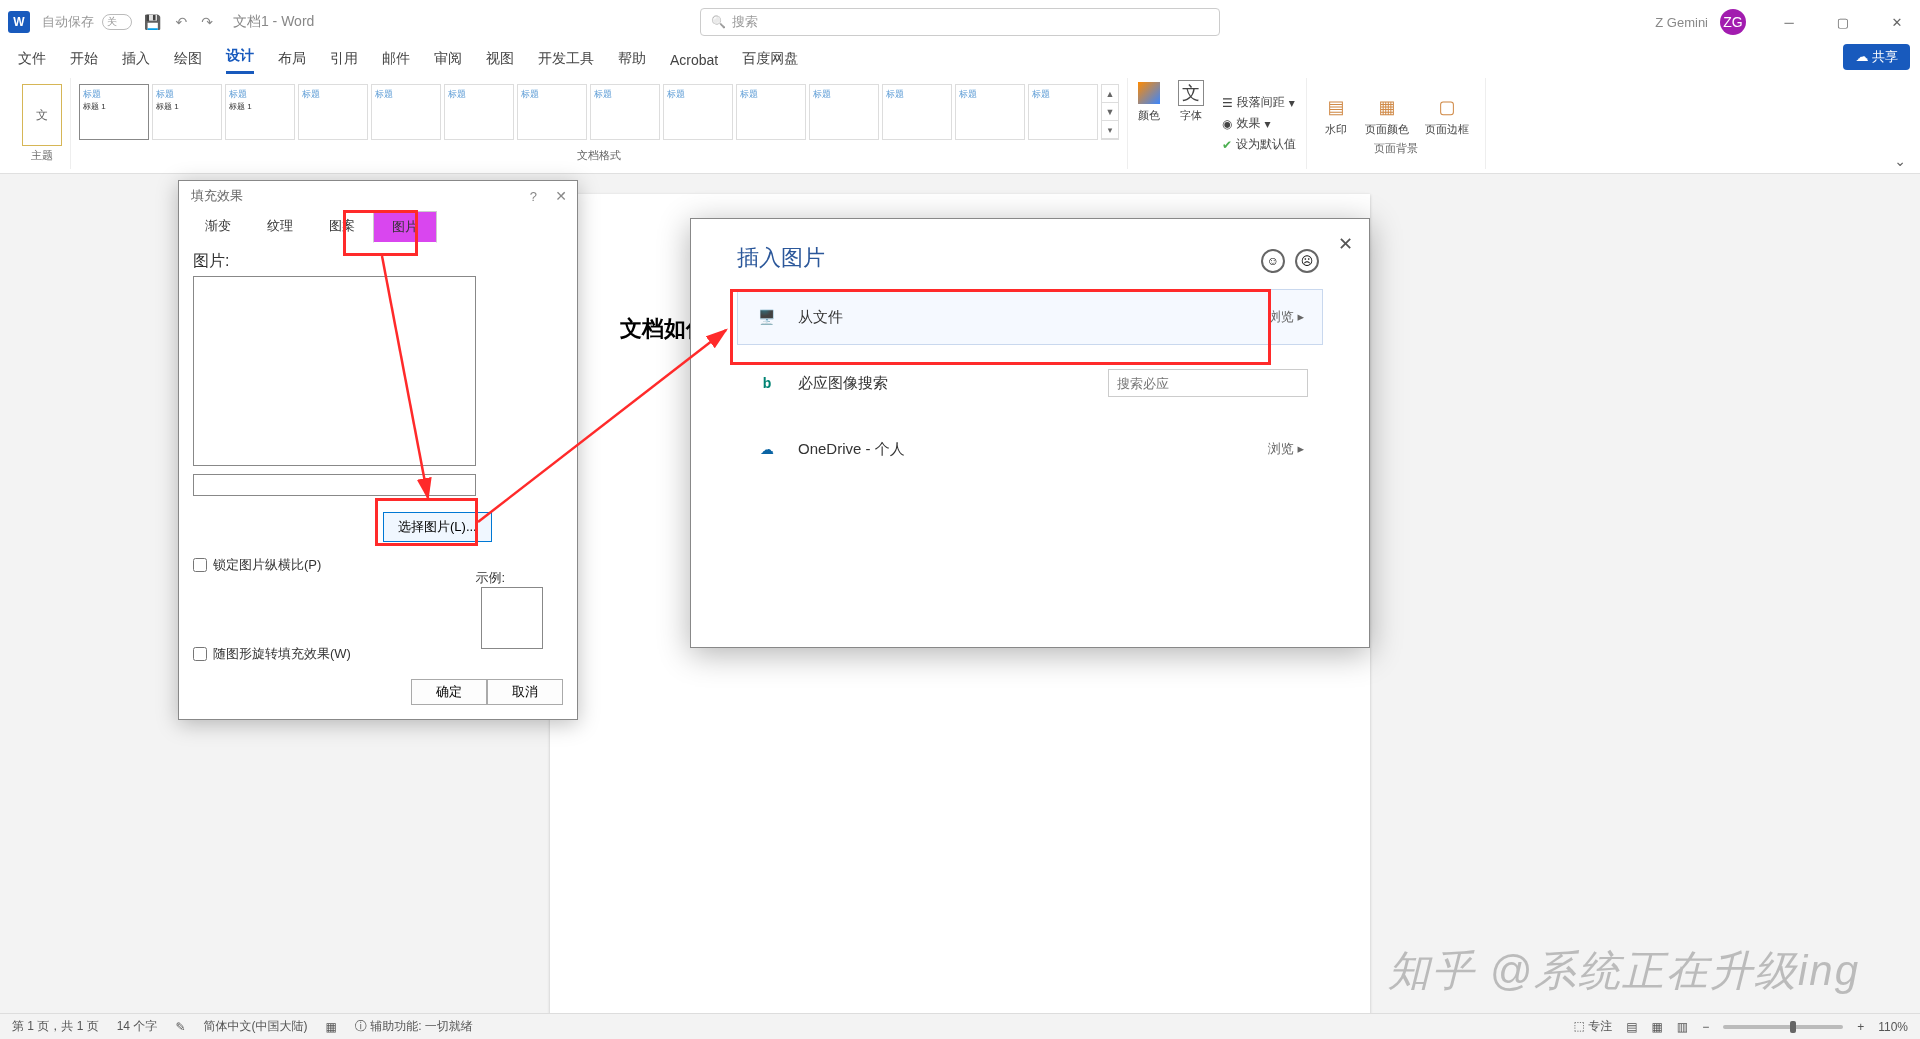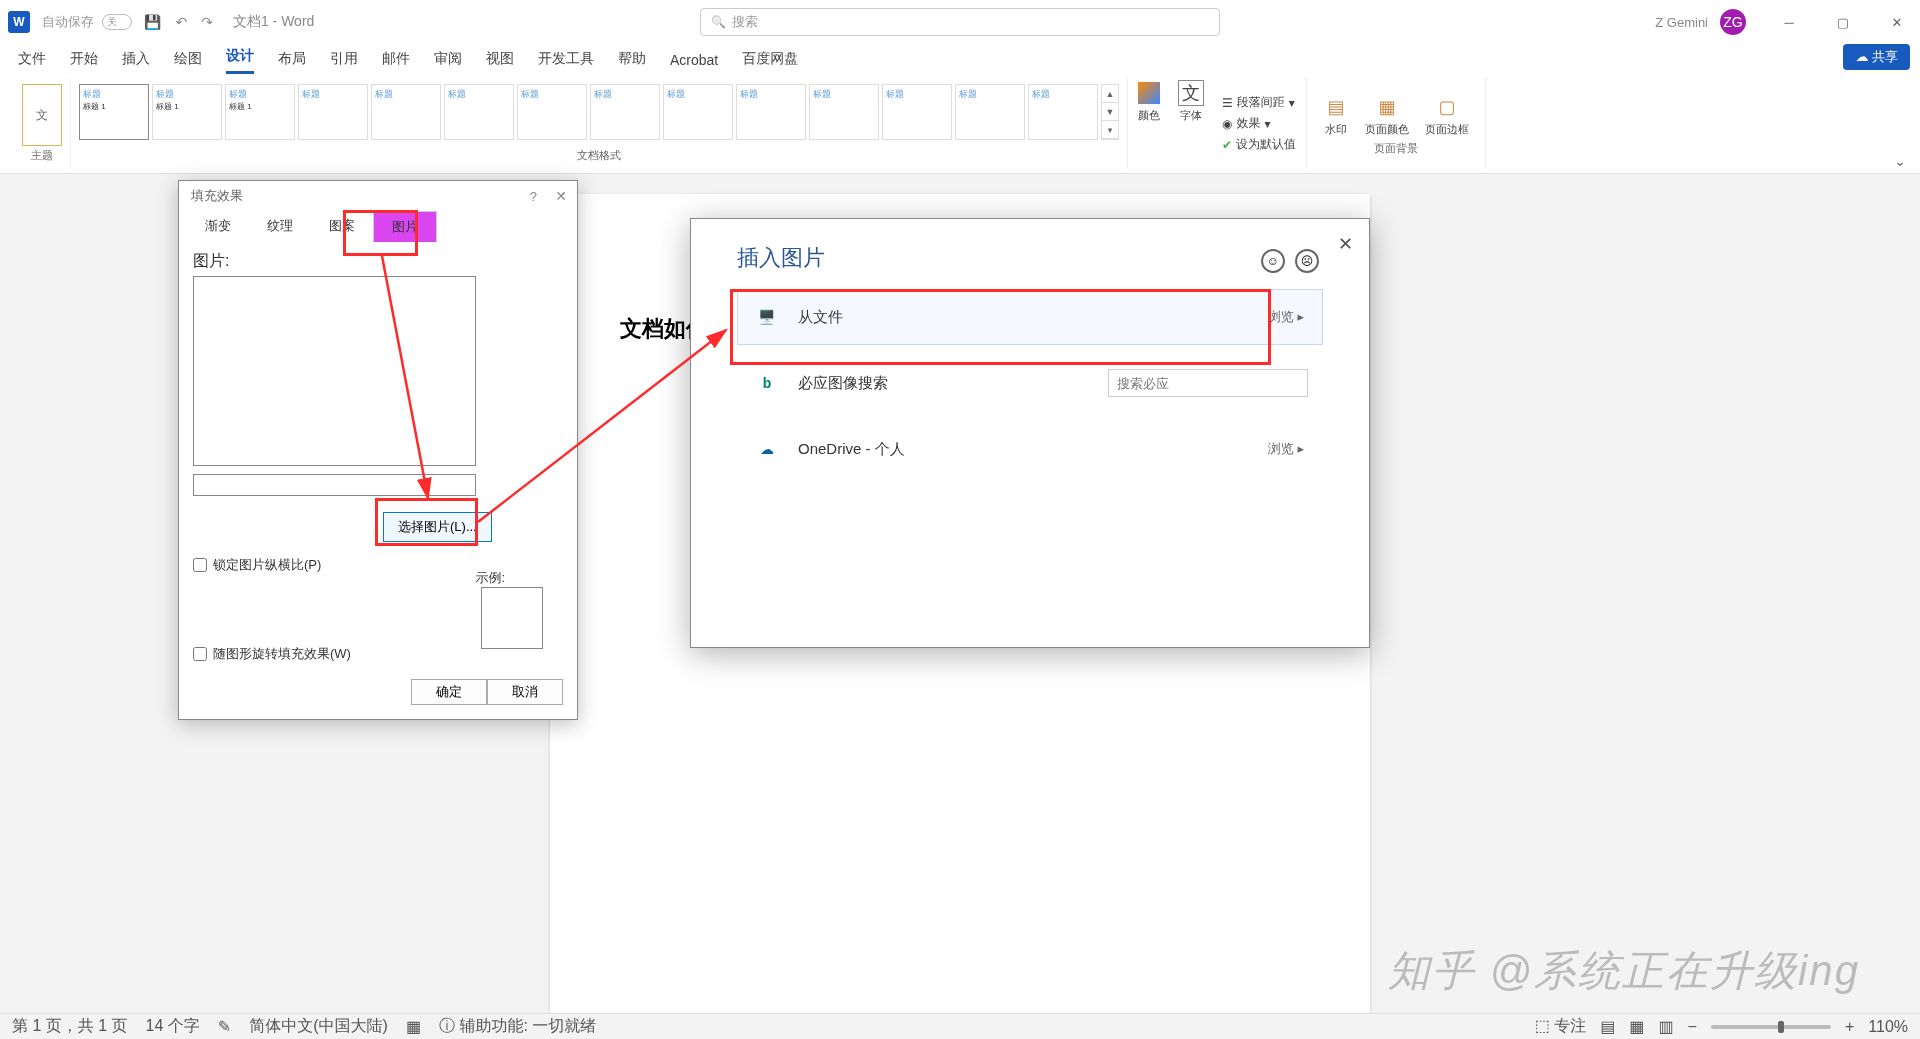--- a/index.html
+++ b/index.html
@@ -79,21 +79,21 @@
 .opt-icon{width:26px;height:26px;margin-right:18px;display:flex;align-items:center;justify-content:center;}
 .opt-label{font-size:15px;color:#333;}
 .opt-action{position:absolute;right:18px;font-size:13px;color:#666;padding-left:40px;}
 .search-input{position:absolute;right:14px;width:200px;height:28px;border:1px solid #ccc;padding:0 28px 0 8px;font-size:13px;color:#999;}
 
 
 .redbox{position:absolute;border:3px solid #ff2a2a;z-index:50;pointer-events:none;}
 svg.arrows{position:absolute;inset:0;z-index:49;pointer-events:none;}
 
 
-.statusbar{position:absolute;bottom:0;left:0;right:0;height:26px;background:#f3f3f3;border-top:1px solid #ddd;display:flex;align-items:center;padding:0 12px;font-size:16px;color:#555;gap:18px;}
+.statusbar{position:absolute;bottom:0;left:0;right:0;height:26px;background:#f3f3f3;border-top:1px solid #ddd;display:flex;align-items:center;padding:0 12px;font-size:12px;color:#555;gap:18px;}
 .statusbar .right{margin-left:auto;display:flex;align-items:center;gap:14px;}
 .zoom-slider{width:120px;height:4px;background:#bbb;position:relative;border-radius:2px;}
 .zoom-slider::after{content:"";position:absolute;left:56%;top:-4px;width:6px;height:12px;background:#666;border-radius:2px;}
 
 
 .watermark{position:absolute;right:60px;bottom:40px;font-size:42px;color:rgba(120,120,120,.45);font-style:italic;letter-spacing:2px;z-index:100;pointer-events:none;}
 </style>
 </head>
 <body>
 

